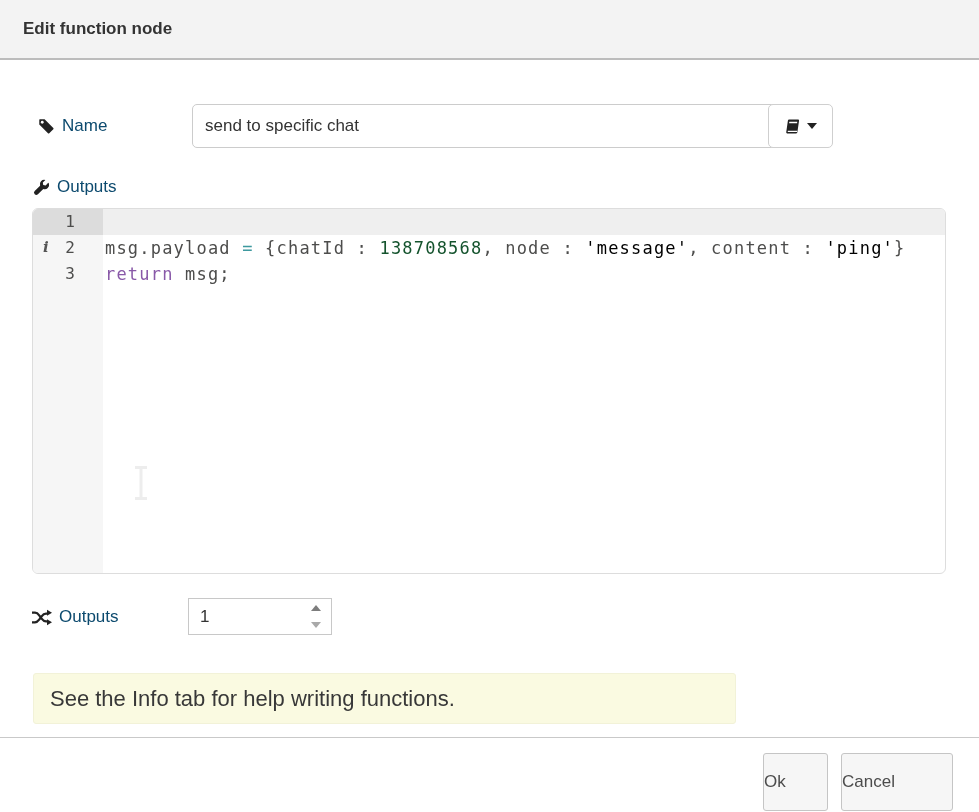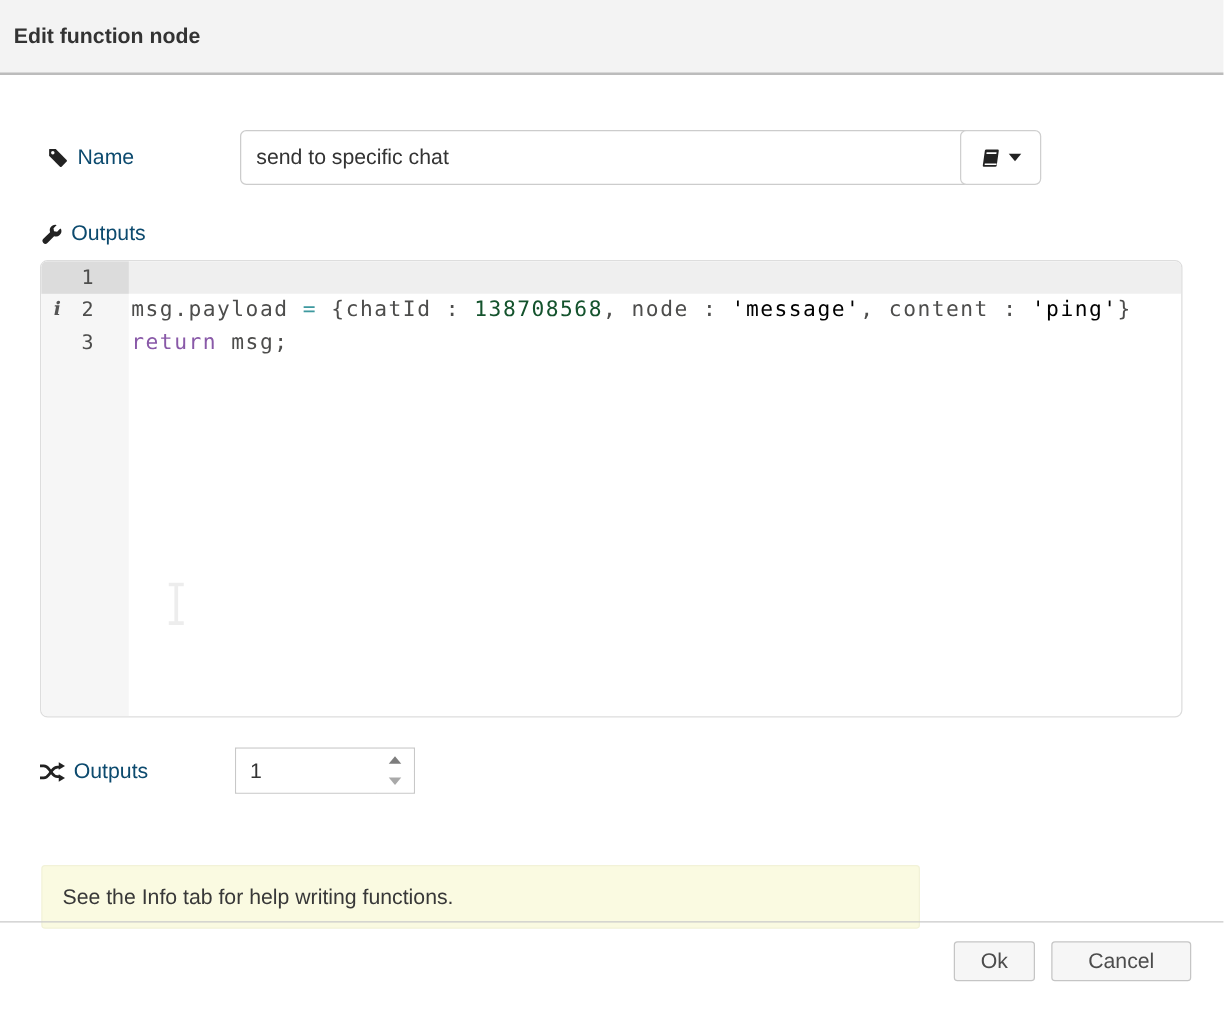--- a/index.html
+++ b/index.html
@@ -15,21 +15,21 @@
   }
 
   
   .dialog-header {
     position: absolute; left: 0; top: 0; width: 979px; height: 60px;
     background: #f3f3f3;
     border-bottom: 2px solid #bcbcbc;
     display: flex; align-items: center;
   }
   .dialog-title {
-    padding-left: 11px;
+    padding-left: 23px;
     font-size: 17px; font-weight: bold; color: #333333;
   }
 
   
   .field-label {
     position: absolute; display: flex; align-items: center; gap: 7px;
     font-size: 17px; color: #0c4a6e;
   }
   .icon16 { width: 17px; height: 17px; display: inline-block; }
 
@@ -121,37 +121,37 @@
     border-bottom: 6px solid #7d7d7d;
   }
   .tri-down {
     width: 0; height: 0;
     border-left: 5px solid transparent; border-right: 5px solid transparent;
     border-top: 6px solid #a9a9a9;
   }
 
   
   .form-tips {
-    position: absolute; left: 33px; top: 692px; width: 703px; height: 51px;
+    position: absolute; left: 33px; top: 673px; width: 703px; height: 51px;
     background: #fafae1; border: 1px solid #f2f2d8; border-radius: 3px;
     display: flex; align-items: center;
-    font-size: 17px; color: #383838; padding-left: 16px;
+    font-size: 22px; color: #383838; padding-left: 16px;
   }
 
   
   .footer-divider {
     position: absolute; left: 0; top: 737px; width: 979px; height: 1px;
     background: #c9c9c9;
   }
   .dlg-button {
-    position: absolute; top: 753px; height: 32px;
+    position: absolute; top: 753px; height: 58px;
     background: #f6f6f6; border: 1px solid #c5c5c5; border-radius: 3px;
     font-family: "Liberation Sans", sans-serif;
     font-size: 17px; color: #4c4c4c;
-    display: flex; align-items: center; justify-content: center;
+    display: flex; align-items: center; justify-content: flex-start;
     cursor: pointer;
   }
   .btn-ok { left: 763px; width: 65px; }
   .btn-cancel { left: 841px; width: 112px; }
 </style>
 </head>
 <body>
 
 <div class="screen">
 

